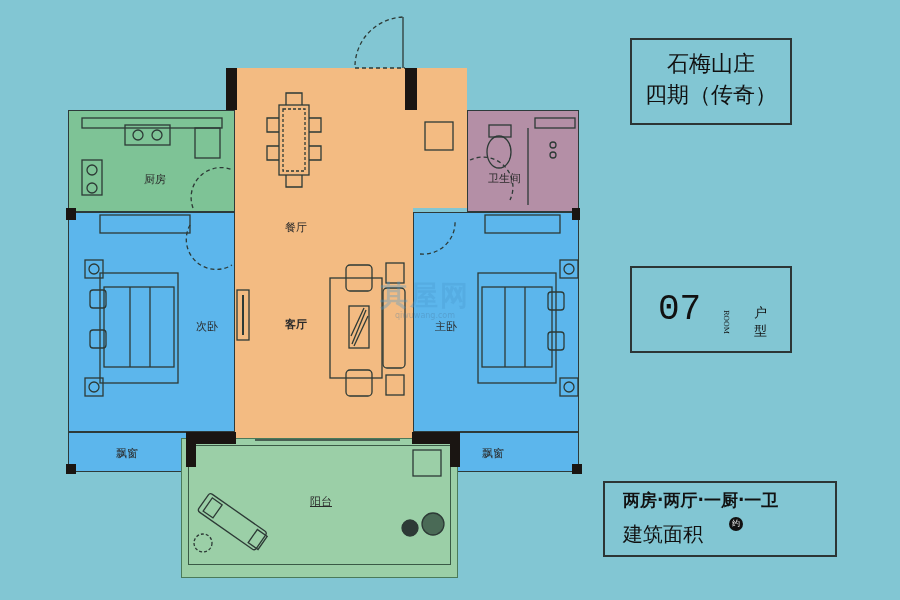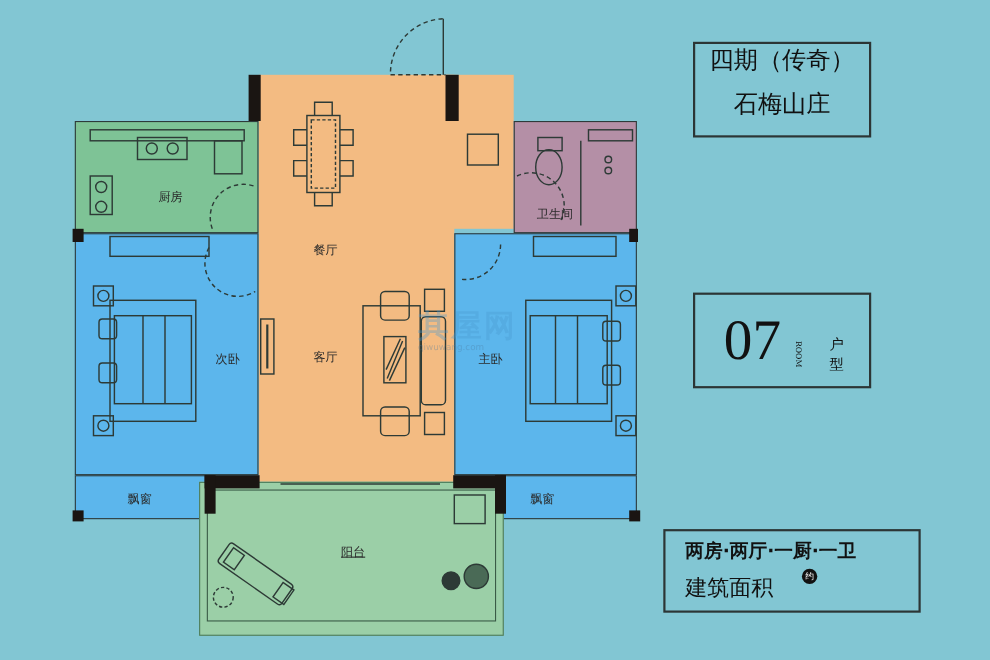--- a/index.html
+++ b/index.html
@@ -131,41 +131,41 @@
       <circle cx="433" cy="524" r="11" fill="#4a6a56"></circle>
 
       <rect x="413" y="450" width="28" height="26"></rect>
 
       <line x1="255" y1="440" x2="400" y2="440"></line>
     </g>
   </svg>
 
   <div class="label" style="left:144px;top:172px;">厨房</div>
   <div class="label" style="left:285px;top:220px;">餐厅</div>
-  <div class="label" style="left:285px;top:317px;">客厅</div>
-  <div class="label" style="left:488px;top:187px;">卫生间</div>
+  <div class="label" style="left:285px;top:317px;font-weight:bold;">客厅</div>
+  <div class="label" style="left:488px;top:171px;">卫生间</div>
   <div class="label" style="left:196px;top:319px;">次卧</div>
   <div class="label" style="left:435px;top:319px;">主卧</div>
   <div class="label" style="left:116px;top:446px;">飘窗</div>
   <div class="label" style="left:482px;top:446px;">飘窗</div>
   <div class="label" style="left:310px;top:494px;text-decoration:underline;">阳台</div>
 
   <div class="abs" style="left:380px;top:277px;opacity:0.35;">
     <div style="font-size:28px;font-weight:bold;color:#4a9ad0;letter-spacing:2px;text-align:right;">其屋网</div>
-    <div style="font-size:8px;color:#4a7aa0;margin-top:-4px;">qiwuwang.com</div>
+    <div style="font-size:8px;color:#4a7aa0;margin-top:-4px;text-align:center;">qiwuwang.com</div>
   </div>
 </div>
 
 <div class="infobox" style="left:630px;top:38px;width:162px;height:87px;text-align:center;">
+  <div style="font-size:22px;margin-top:9px;line-height:30px;">石梅山庄</div>
   <div style="font-size:22px;line-height:32px;">四期（传奇）</div>
-  <div style="font-size:22px;margin-top:9px;line-height:30px;">石梅山庄</div>
 </div>
 
 <div class="infobox" style="left:630px;top:266px;width:162px;height:87px;">
-  <div style="position:absolute;left:26px;top:12px;font-family:Liberation Serif, serif;font-size:52px;line-height:60px;">07</div>
+  <div style="position:absolute;left:26px;top:12px;font-family:Liberation Mono, monospace;font-size:36px;line-height:60px;">07</div>
   <div style="position:absolute;left:98px;top:42px;font-family:'DejaVu Serif',serif;font-size:7px;transform:rotate(90deg);transform-origin:left top;">ROOM</div>
   <div style="position:absolute;left:122px;top:36px;font-size:13px;">户</div>
   <div style="position:absolute;left:122px;top:54px;font-size:13px;">型</div>
 </div>
 
 <div class="infobox" style="left:603px;top:481px;width:234px;height:76px;">
   <div style="position:absolute;left:18px;top:38px;font-size:20px;white-space:nowrap;">建筑面积</div>
   <div style="position:absolute;left:18px;top:6px;font-size:17px;font-weight:bold;white-space:nowrap;">两房·两厅·一厨·一卫</div>
   <div style="position:absolute;left:124px;top:34px;width:14px;height:14px;border-radius:7px;background:#111;color:#fff;font-size:8px;line-height:14px;text-align:center;">约</div>
 </div>

